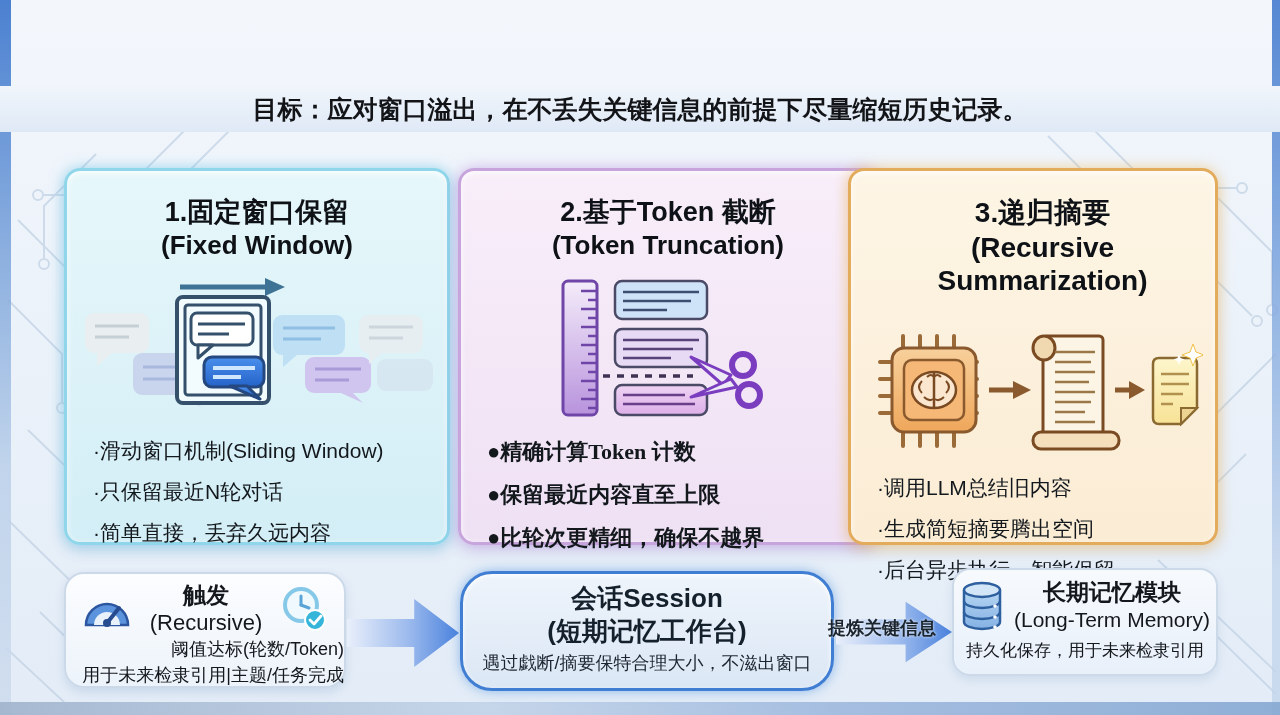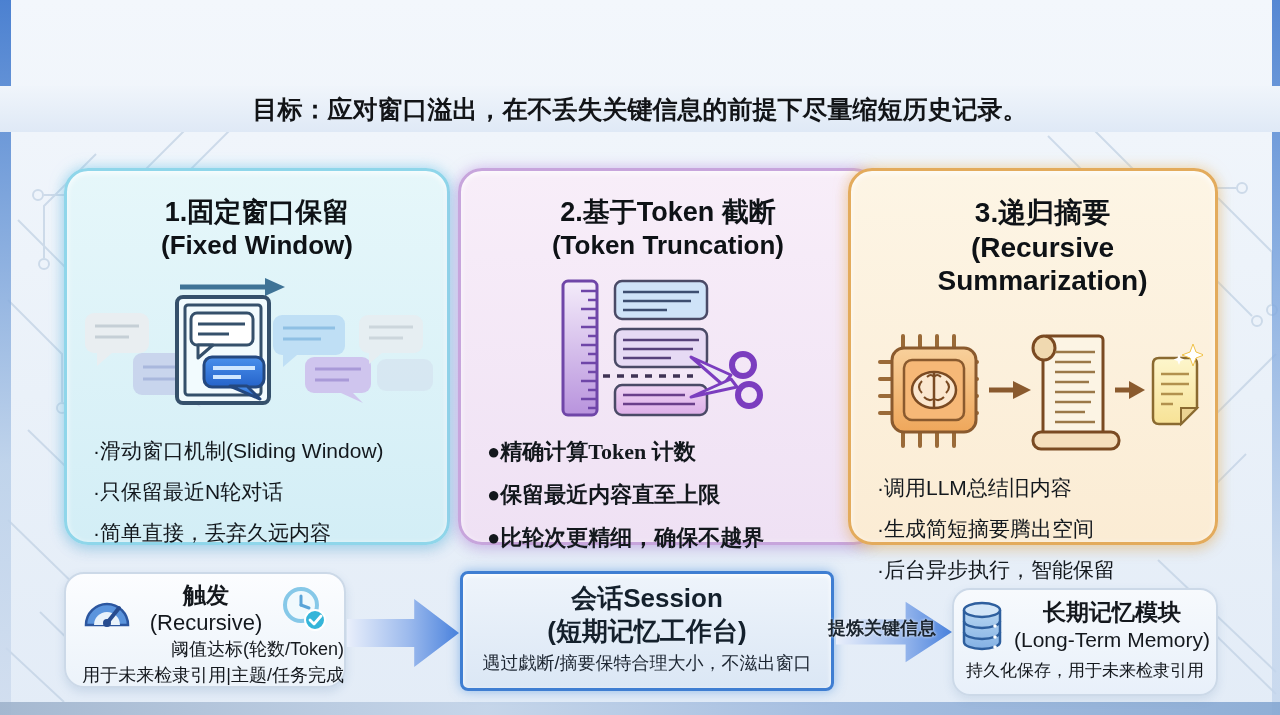--- a/index.html
+++ b/index.html
@@ -11,21 +11,21 @@
   .edge-right{position:absolute;right:0;top:0;bottom:0;width:8px;background:linear-gradient(180deg,#2e6cc9 0%,#7aa4dd 40%,#c3d5ec 80%);opacity:.8;}
   .edge-bottom{position:absolute;left:0;right:0;bottom:0;height:13px;background:linear-gradient(90deg,#9fb3cc,#c2d3e8 38%,#9db8dd 66%,#86a8d2);opacity:.9;}
   .circuit{position:absolute;pointer-events:none;}
 
   
   .header{position:absolute;left:0;top:0;width:1280px;height:86px;background:radial-gradient(ellipse at 50% 130%, #47a0ec 0%, #1b6fd8 55%, #0b4ab0 100%);box-shadow:0 2px 8px rgba(20,60,140,.35);display:flex;align-items:center;justify-content:center;}
   .header h1{margin:0;color:#ffffff;font-size:37px;font-weight:bold;letter-spacing:3px;text-shadow:0 2px 4px rgba(0,30,90,.35);}
   .goal{position:absolute;left:0;top:86px;width:1280px;height:46px;background:linear-gradient(180deg,#f0f5fb,#dfe9f6);display:flex;align-items:center;justify-content:center;font-size:25px;font-weight:600;color:#121417;}
 
   
-  .card{position:absolute;top:168px;height:377px;border-radius:24px;box-sizing:border-box;}
+  .card{position:absolute;top:168px;height:377px;border-radius:16px;box-sizing:border-box;}
   .card .ttl{margin-top:24px;text-align:center;font-size:27px;font-weight:bold;color:#0e1216;line-height:1.28;}
   .card .sub{text-align:center;font-size:26px;font-weight:bold;color:#0e1216;line-height:1.2;}
   .card .illus{height:158px;display:flex;align-items:center;justify-content:center;margin-top:8px;}
   .bullets{margin:4px 0 0 26px;}
   .bullets .b{font-size:21px;color:#13181d;line-height:1.95;font-weight:500;white-space:nowrap;}
   .card1{left:64px;width:386px;background:linear-gradient(180deg,#e6f7fa,#d3eef6);border:3px solid #8fd6ea;box-shadow:0 0 14px rgba(110,200,235,.6),0 6px 14px rgba(60,120,180,.18),inset 0 2px 6px rgba(255,255,255,.85);}
   .card2{left:458px;width:420px;background:linear-gradient(180deg,#f8eef9,#efe1f4);border:3px solid #c7a5dc;box-shadow:0 0 14px rgba(185,135,225,.5),0 6px 14px rgba(120,80,180,.15),inset 0 2px 6px rgba(255,255,255,.85);}
   .card2 .bullets .b{font-size:22px;font-weight:600;font-family:Liberation Serif, serif;}
   .card3{left:848px;width:370px;background:linear-gradient(180deg,#fdf5e5,#fbecd4);border:3px solid #e3ab5c;box-shadow:0 0 14px rgba(242,192,110,.6),0 6px 14px rgba(190,130,50,.18),inset 0 2px 6px rgba(255,255,255,.85);}
   .card3 .ttl,.card3 .sub{font-size:28px;margin-left:19px;}
@@ -35,25 +35,25 @@
   .tbox{left:64px;top:572px;width:282px;height:116px;background:linear-gradient(180deg,#fcfdff,#ecf3fa);border:2px solid #ccd9e8;border-radius:20px;box-shadow:0 4px 10px rgba(80,120,170,.18);}
   .trow{display:flex;align-items:center;justify-content:space-between;padding:8px 16px 0 16px;}
   .tmid{text-align:center;line-height:1.2;}
   .tmid .t1{font-size:23px;color:#14181d;font-weight:600;}
   .tmid .t2{font-size:22px;color:#14181d;}
   .tline{text-align:right;font-size:18px;color:#14181d;line-height:1.45;white-space:nowrap;}
   .blockarrow{position:absolute;background:linear-gradient(90deg,#e9effb 0%,#9cbaed 55%,#4a82dd 100%);clip-path:polygon(0 31%,60% 31%,60% 4%,100% 50%,60% 96%,60% 69%,0 69%);}
   .arrow1{left:347px;top:596px;width:112px;height:74px;}
   .arrow2{left:836px;top:599px;width:116px;height:66px;}
   .arrow2-label{position:absolute;left:828px;top:616px;width:116px;text-align:left;font-size:18px;font-weight:600;color:#1b2530;z-index:5;text-shadow:0 0 3px rgba(255,255,255,.9);}
-  .sbox{left:460px;top:571px;width:374px;height:120px;background:linear-gradient(180deg,#eef4fb,#dbe7f5);border:3px solid #3f7ed2;border-radius:8px;box-shadow:0 0 12px rgba(70,140,220,.55),inset 0 2px 5px rgba(255,255,255,.9);text-align:center;padding-top:8px;}
+  .sbox{left:460px;top:571px;width:374px;height:120px;background:linear-gradient(180deg,#eef4fb,#dbe7f5);border:3px solid #3f7ed2;border-radius:32px;box-shadow:0 0 12px rgba(70,140,220,.55),inset 0 2px 5px rgba(255,255,255,.9);text-align:center;padding-top:8px;}
   .sbox .s1{font-size:26px;font-weight:600;color:#14202c;line-height:1.25;}
   .sbox .s2{font-size:26px;font-weight:600;color:#14202c;line-height:1.25;}
   .sbox .s3{font-size:18px;color:#1b2430;margin-top:4px;white-space:nowrap;}
-  .mbox{left:952px;top:588px;width:266px;height:108px;background:linear-gradient(180deg,#f7fafd,#e8f0fa);border:2px solid #ccd9e8;border-radius:18px;box-shadow:0 4px 10px rgba(80,120,170,.15);}
+  .mbox{left:952px;top:568px;width:266px;height:108px;background:linear-gradient(180deg,#f7fafd,#e8f0fa);border:2px solid #ccd9e8;border-radius:18px;box-shadow:0 4px 10px rgba(80,120,170,.15);}
   .mrow{display:flex;align-items:center;justify-content:center;gap:10px;padding-top:8px;}
   .mtxt{text-align:center;line-height:1.25;}
   .mtxt .m1{font-size:23px;font-weight:600;color:#14181d;}
   .mtxt .m2{font-size:21px;color:#14181d;}
   .mnote{text-align:center;font-size:17px;color:#14181d;margin-top:6px;white-space:nowrap;}
 </style>
 </head>
 <body>
 
 <div id="stage">

